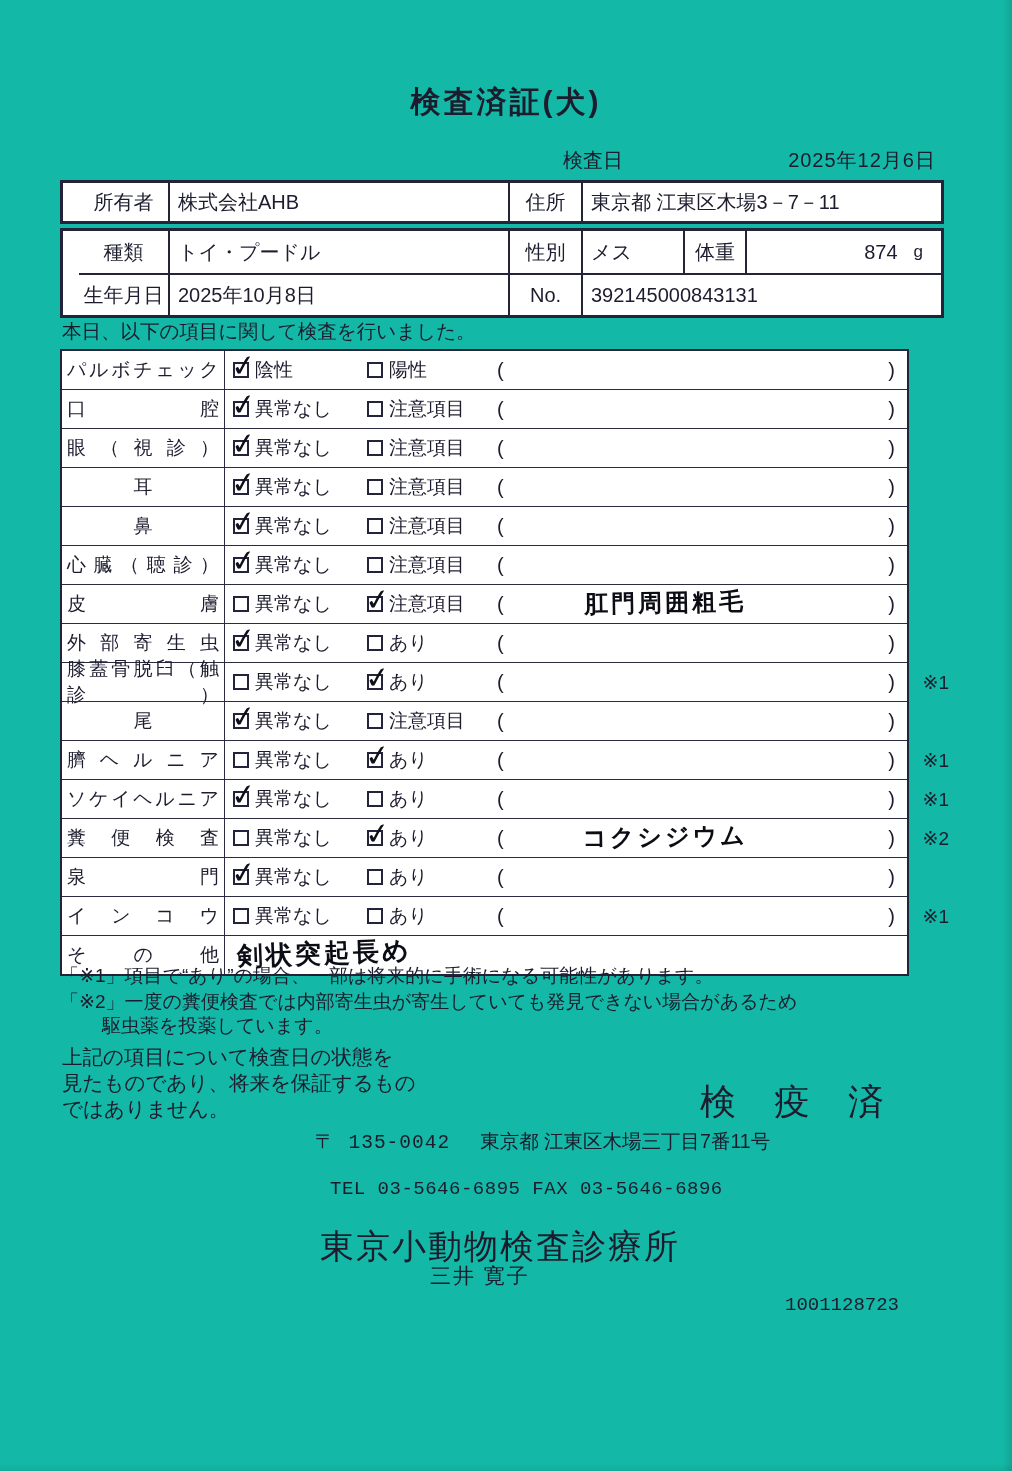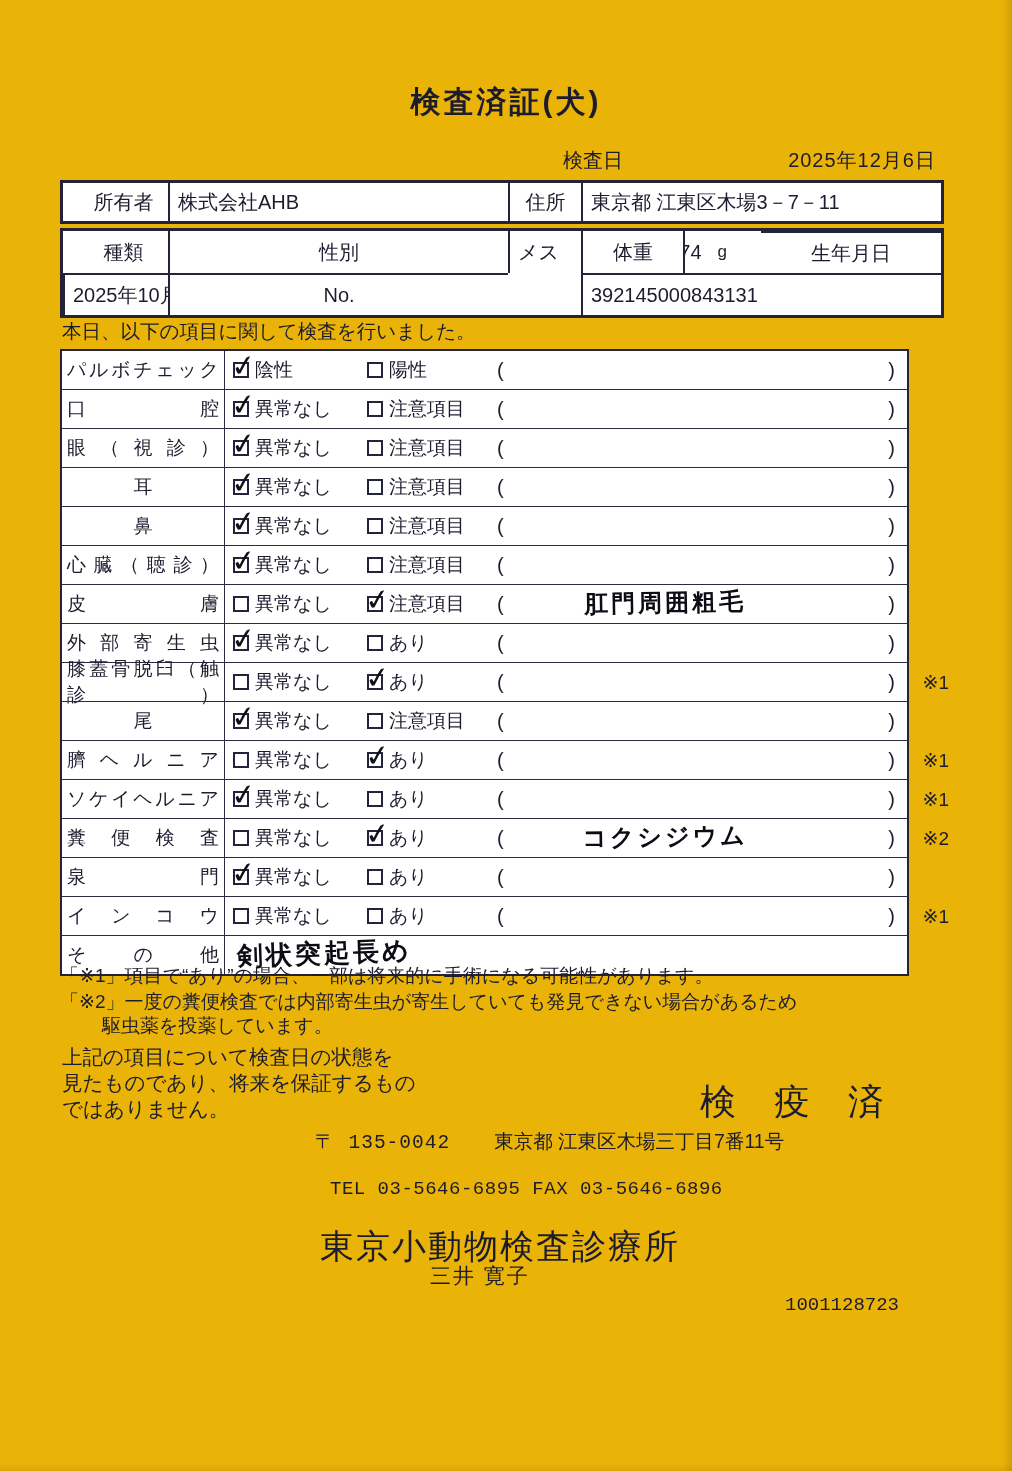--- a/index.html
+++ b/index.html
@@ -1,17 +1,17 @@
 <!DOCTYPE html>
 <html><head>
 <meta charset="utf-8">
 <style>
   html,body{margin:0;padding:0;background:#e9e9e7;}
   .page{
-    position:relative; width:1012px; height:1471px; background:#eab308;
+    position:relative; width:1012px; height:1471px; background:#14b8a6;
     font-family:"Liberation Sans","DejaVu Sans",sans-serif; color:#1c1c2e;
     overflow:hidden; margin:0 auto;
   }
   .abs{position:absolute;}
   
   .title{left:0; right:0; top:82px; text-align:center; font-size:30px; font-weight:bold; letter-spacing:3px;}
   .insp-label{left:563px; top:147px; font-size:20px;}
   .insp-date{right:76px; top:147px; font-size:20px; letter-spacing:1px;}
   
   .itable{border:3px solid #23233a; background:#fff;}
@@ -47,21 +47,21 @@
   .free{position:absolute; left:12px; top:50%; transform:translateY(-54%) rotate(-2deg); font-size:26px; white-space:nowrap;}
   .c-mark{position:absolute; right:-42px; top:50%; transform:translateY(-50%); font-size:19px; color:#1c1c2e;}
   
   .fn1{left:60px; top:963px; font-size:19px;}
   .fn2a{left:60px; top:989px; font-size:19px;}
   .fn2b{left:102px; top:1013px; font-size:19px;}
   .disc{left:62px; top:1044px; font-size:20.5px; line-height:26px;}
   .stamp{left:700px; top:1078px; font-size:36px; letter-spacing:14px; white-space:nowrap;}
   .postal{left:315px; top:1128px; font-size:19.5px; display:flex; gap:14px; align-items:baseline;}
   .postal .code{font-family:"Liberation Mono","DejaVu Sans Mono",monospace; letter-spacing:1px;}
-  .postal .addr{margin-left:30px;}
+  .postal .addr{margin-left:16px;}
   .tel{left:330px; top:1178px; font-size:19px; font-family:"Liberation Mono","DejaVu Sans Mono",monospace; letter-spacing:0.5px;}
   .clinic{left:320px; top:1224px; font-size:34px; letter-spacing:2px;}
   .vet{left:430px; top:1262px; font-size:21px; letter-spacing:2px;}
   .serial{left:785px; top:1294px; font-size:19px; font-family:"Liberation Mono","DejaVu Sans Mono",monospace;}
   
   .edge-r{right:0; top:0; width:10px; height:100%; background:linear-gradient(to right,rgba(0,0,0,0),rgba(0,0,0,0.10));}
   .edge-b{left:0; bottom:0; width:100%; height:8px; background:linear-gradient(to bottom,rgba(0,0,0,0),rgba(0,0,0,0.07));}
 </style>
 </head>
 <body>
@@ -75,20 +75,21 @@
 
   <div class="abs itable t1">
     <div class="cell lab first">所有者</div>
     <div class="cell">株式会社AHB</div>
     <div class="cell lab">住所</div>
     <div class="cell">東京都 江東区木場3－7－11</div>
   </div>
 
   <div class="abs itable t2">
     <div class="cell lab first">種類</div>
+    <div class="cell">トイ・プードル</div>
     <div class="cell lab">性別</div>
     <div class="cell">メス</div>
     <div class="cell lab">体重</div>
     <div class="cell wcell">
       <span>874</span>
       <span class="wunit">g</span>
     </div>
     <div class="cell lab first bt">生年月日</div>
     <div class="cell bt">2025年10月8日</div>
     <div class="cell lab bt">No.</div>

